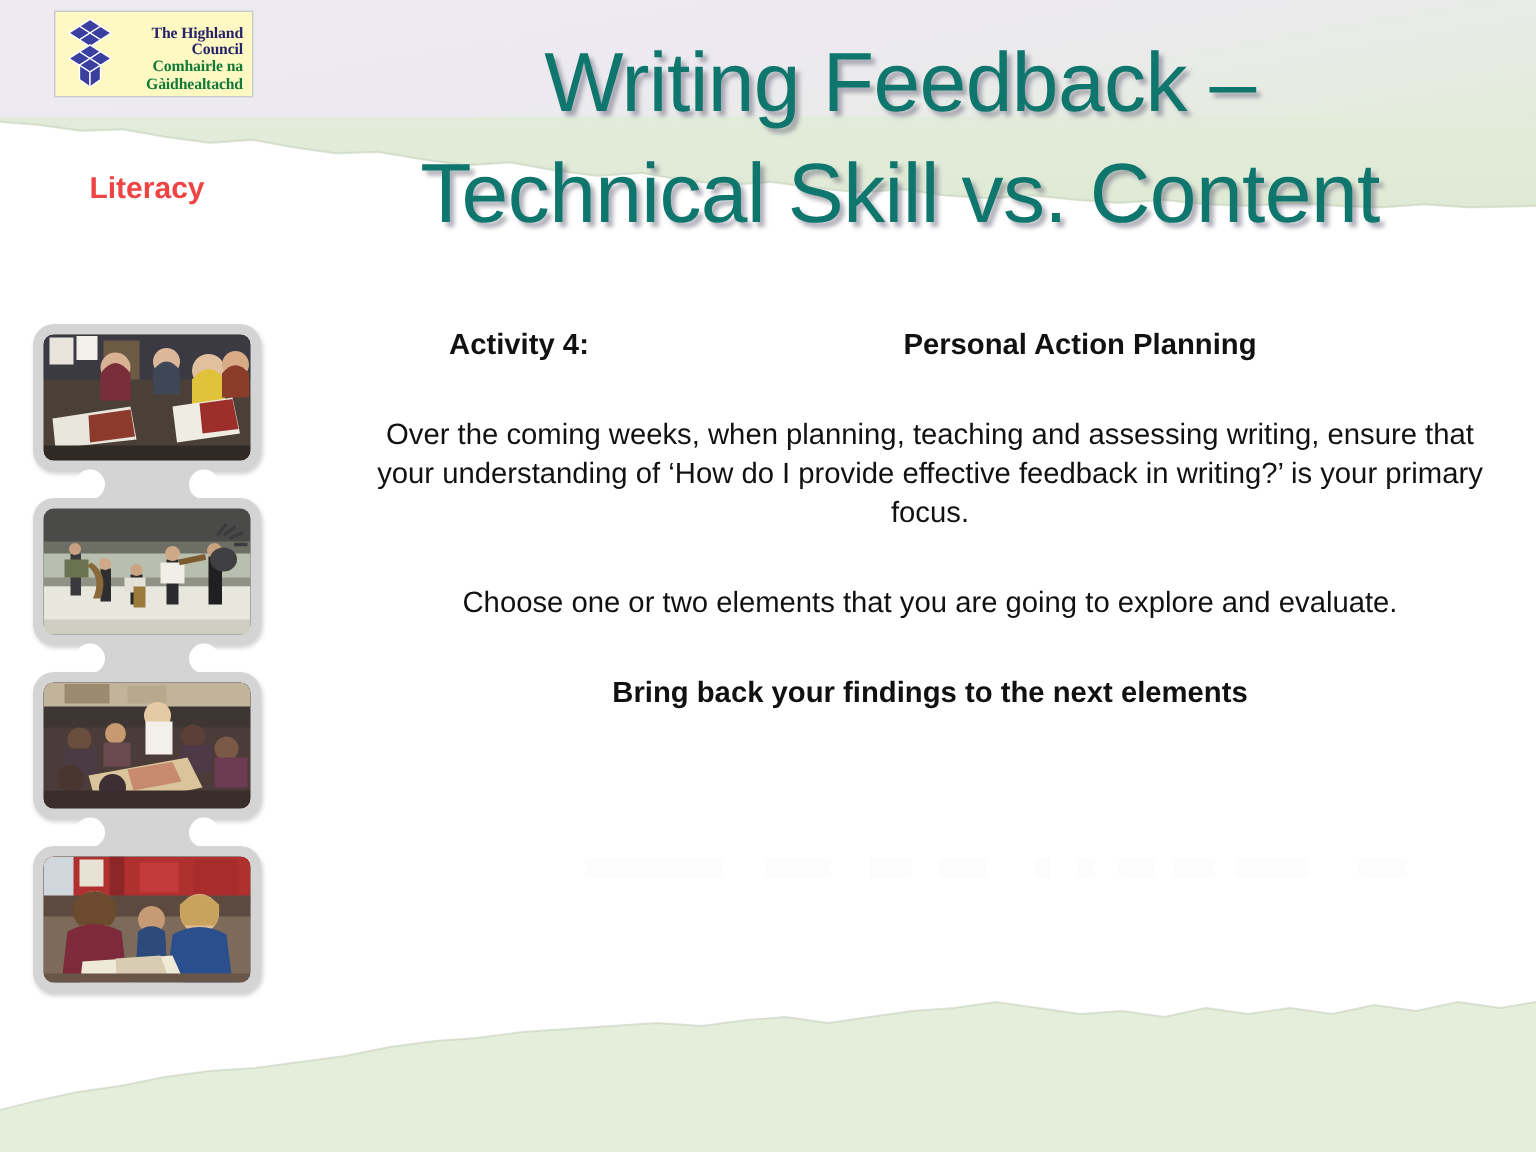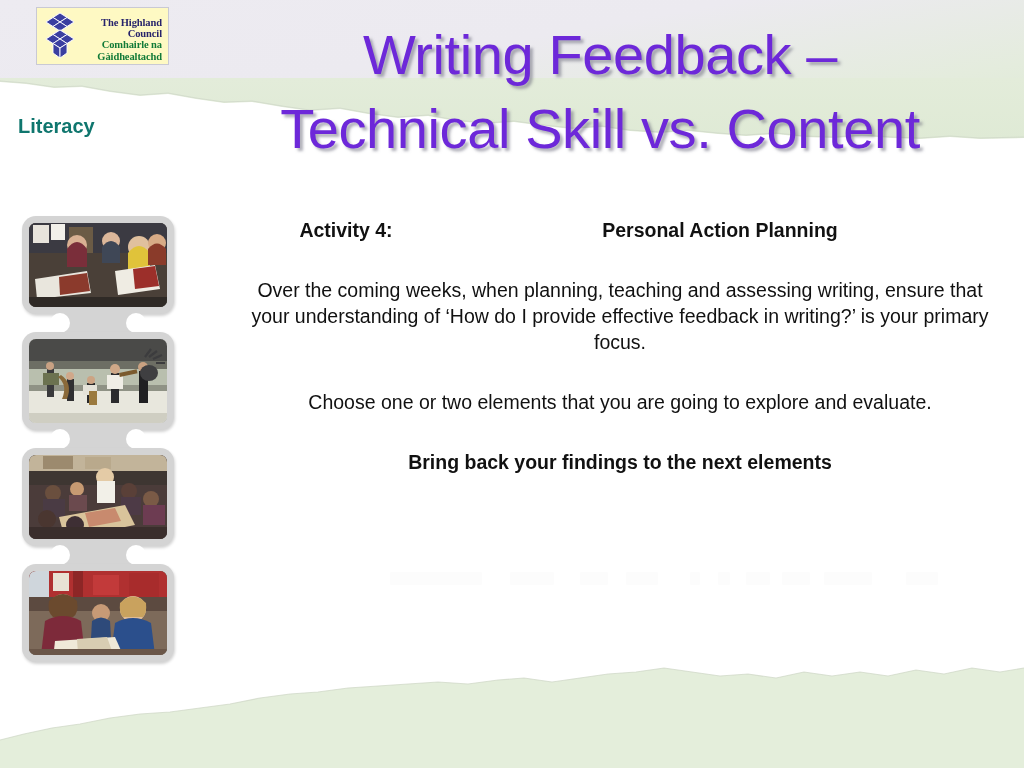--- a/index.html
+++ b/index.html
@@ -85,34 +85,35 @@
   }
   .logo-en { color: #27236b; }
   .logo-gd { color: #117a38; }
 
   
   .toolkit {
     position: absolute;
     left: 18px;
     top: 112px;
     width: 160px;
-    color: #0f766e;
+    text-align: center;
+    color: #ef4444;
     font-weight: bold;
     font-size: 20px;
     line-height: 1.45;
     z-index: 6;
   }
 
   
   .title {
     position: absolute;
     left: 186px;
     top: 28px;
     width: 828px;
-    color: #6d28d9;
+    color: #0f766e;
     font-size: 56px;
     line-height: 0.97;
     letter-spacing: -0.4px;
     text-align: center;
     text-shadow: 3px 3px 3px rgba(110,110,125,0.55);
     z-index: 5;
   }
   .title .l1 { display: block; }
   .title .l2 { display: block; margin-top: 20px; }
 

